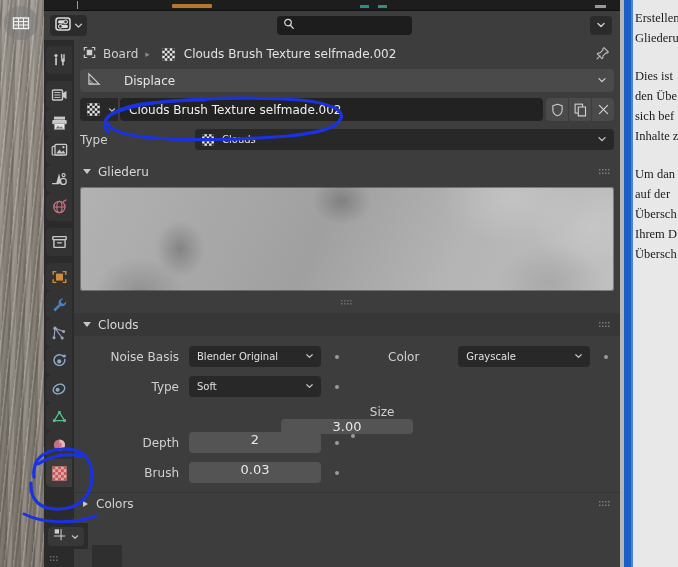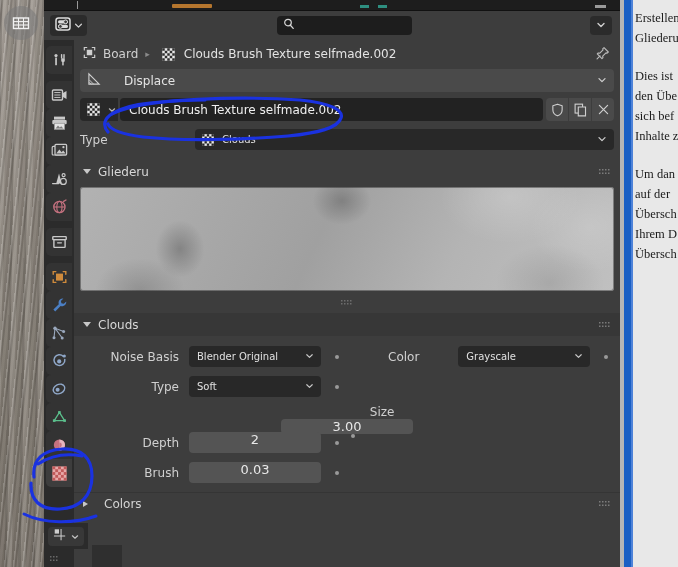--- a/index.html
+++ b/index.html
@@ -185,21 +185,21 @@
   .prop{ display:flex; align-items:center; height:23px; margin-bottom:7px; }
   .prop .plabel{ width:115px; text-align:right; padding-right:10px; color:#d0d0d0; font-size:12px;}
   .prop .pfield{ width:132px; }
   .deco{ width:9px;height:9px;margin-left:11px; display:flex;align-items:center;justify-content:center;}
   .deco i{ display:block;width:4px;height:4px;border-radius:50%;background:#9a9a9a;}
   .rgroup{ display:flex; align-items:center; margin-left:47px;}
   .rgroup .plabel{ width:auto; padding-right:23px; }
 
   
   .collapsed{
-    height:23px;display:flex;align-items:center;gap:16px;padding-left:9px;
+    height:23px;display:flex;align-items:center;gap:8px;padding-left:9px;
     color:#d3d3d3;font-size:12px;cursor:pointer;position:relative;
     border-top:1px solid #353535;
   }
 
   
   #corner-editor{
     position:absolute;left:0;top:523px;width:44px;height:26px;
     background:#2b2b2b;
   }
   #corner-btn{

